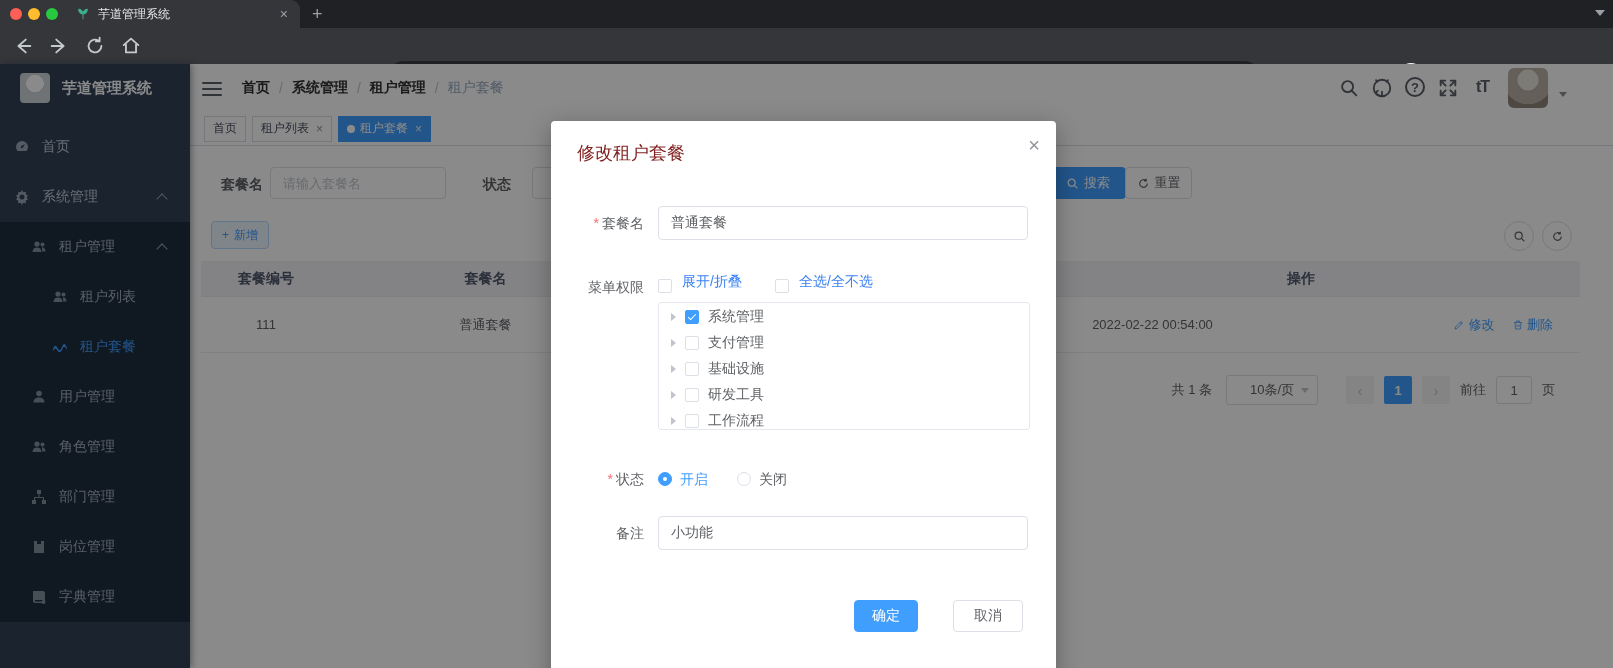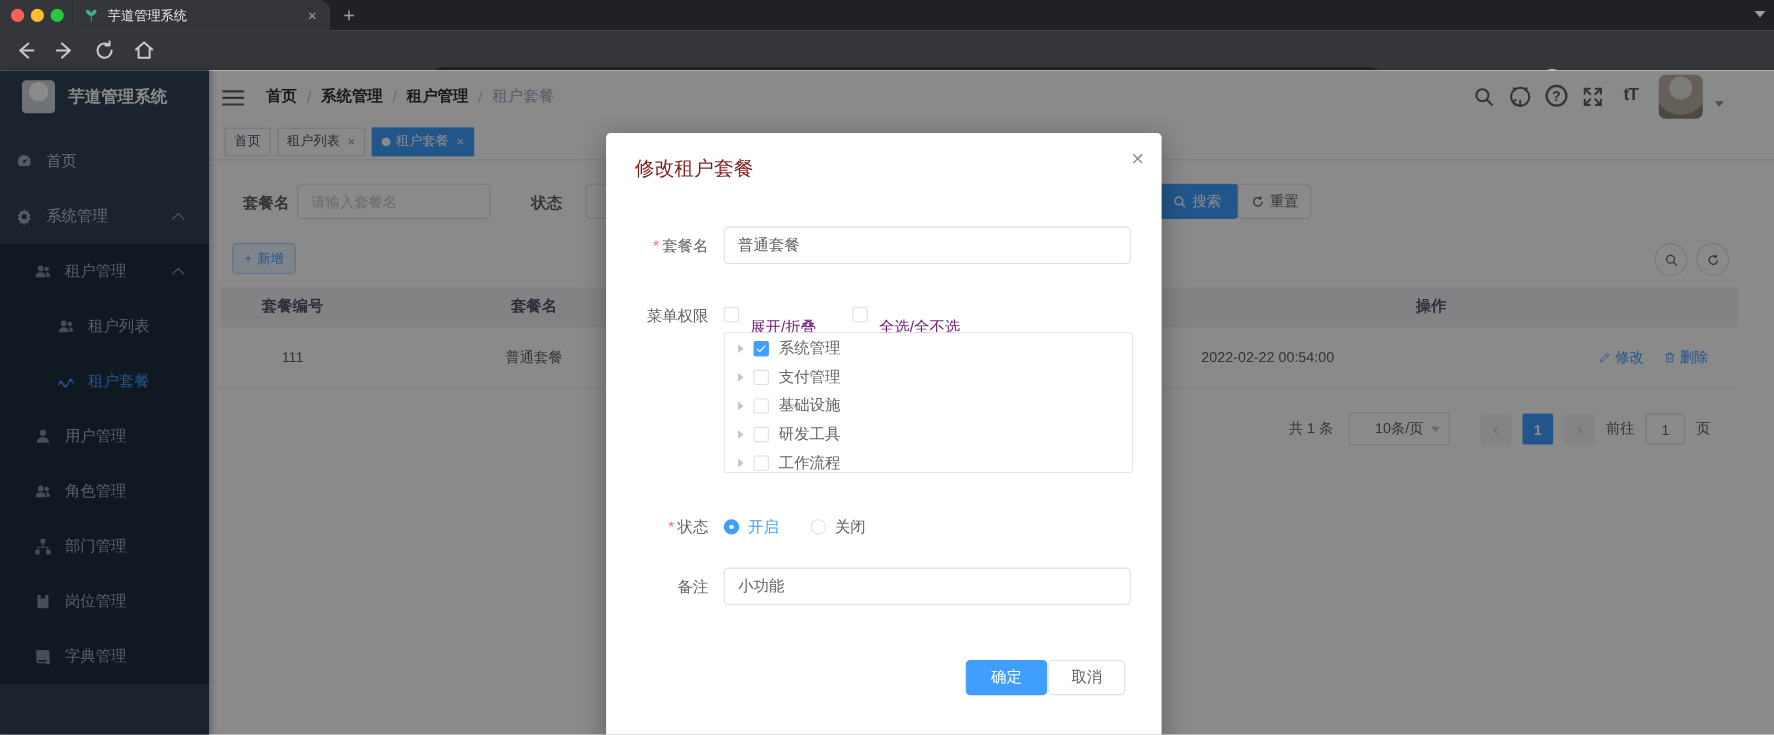--- a/index.html
+++ b/index.html
@@ -123,32 +123,32 @@
   .modal-title{position:absolute;left:26px;top:20px;font-size:18px;color:#7f1d1d}
   .modal-close{position:absolute;right:16px;top:14px;font-size:20px;color:#909399;line-height:20px}
   .m-row-label{position:absolute;font-size:14px;color:#606266;text-align:right;width:93px;left:0}
   .req{color:#f56c6c;margin-right:3px}
   .m-input{position:absolute;left:107px;width:370px;height:34px;border:1px solid #dcdfe6;border-radius:4px;box-sizing:border-box;
     padding:0 12px;font-size:14px;color:#606266;outline:none;background:#fff;font-family:inherit}
   .cb{width:14px;height:14px;border:1px solid #dcdfe6;border-radius:2px;background:#fff;box-sizing:border-box;position:relative;flex:none}
   .cb.checked{background:#409EFF;border-color:#409EFF}
   .cb.checked::after{content:"";position:absolute;left:4px;top:1px;width:3px;height:7px;border-right:1.6px solid #fff;border-bottom:1.6px solid #fff;transform:rotate(45deg)}
   .perm-cb{position:absolute;top:158px}
-  .perm-lb{position:absolute;top:168px;font-size:14px;color:#701a75}
+  .perm-lb{position:absolute;top:152px;font-size:14px;color:#3b82f6}
   .tree{position:absolute;left:107px;top:181px;width:370px;height:126px;border:1px solid #e4e7ed;border-radius:3px;overflow:hidden;background:#fff}
   .tree-row{height:25px;display:flex;align-items:center;position:relative;padding-left:12px;margin-top:1px}
   .tree-caret{width:0;height:0;border-top:4px solid transparent;border-bottom:4px solid transparent;border-left:5px solid #c0c4cc;margin-right:9px}
   .tree-row .tree-label{margin-left:9px;font-size:14px;color:#606266}
   .radio{width:14px;height:14px;border:1px solid #dcdfe6;border-radius:50%;background:#fff;box-sizing:border-box;position:relative;flex:none}
   .radio.checked{border-color:#409EFF;background:#409EFF}
   .radio.checked::after{content:"";position:absolute;left:4px;top:4px;width:4px;height:4px;border-radius:50%;background:#fff}
   .radio-lb{font-size:14px;color:#606266}
   .radio-lb.on{color:#409EFF}
   .modal-footer-btn{position:absolute;top:479px;height:32px;font-size:14px}
-  .confirm-btn{left:327px;width:74px}
+  .confirm-btn{left:303px;width:64px}
   .cancel-btn{left:402px;width:70px}
 </style>
 </head>
 <body>
 
 <div class="screen">
 
   <div class="tabstrip">
     <div class="frame-corner">
       <span class="tl red"></span>

